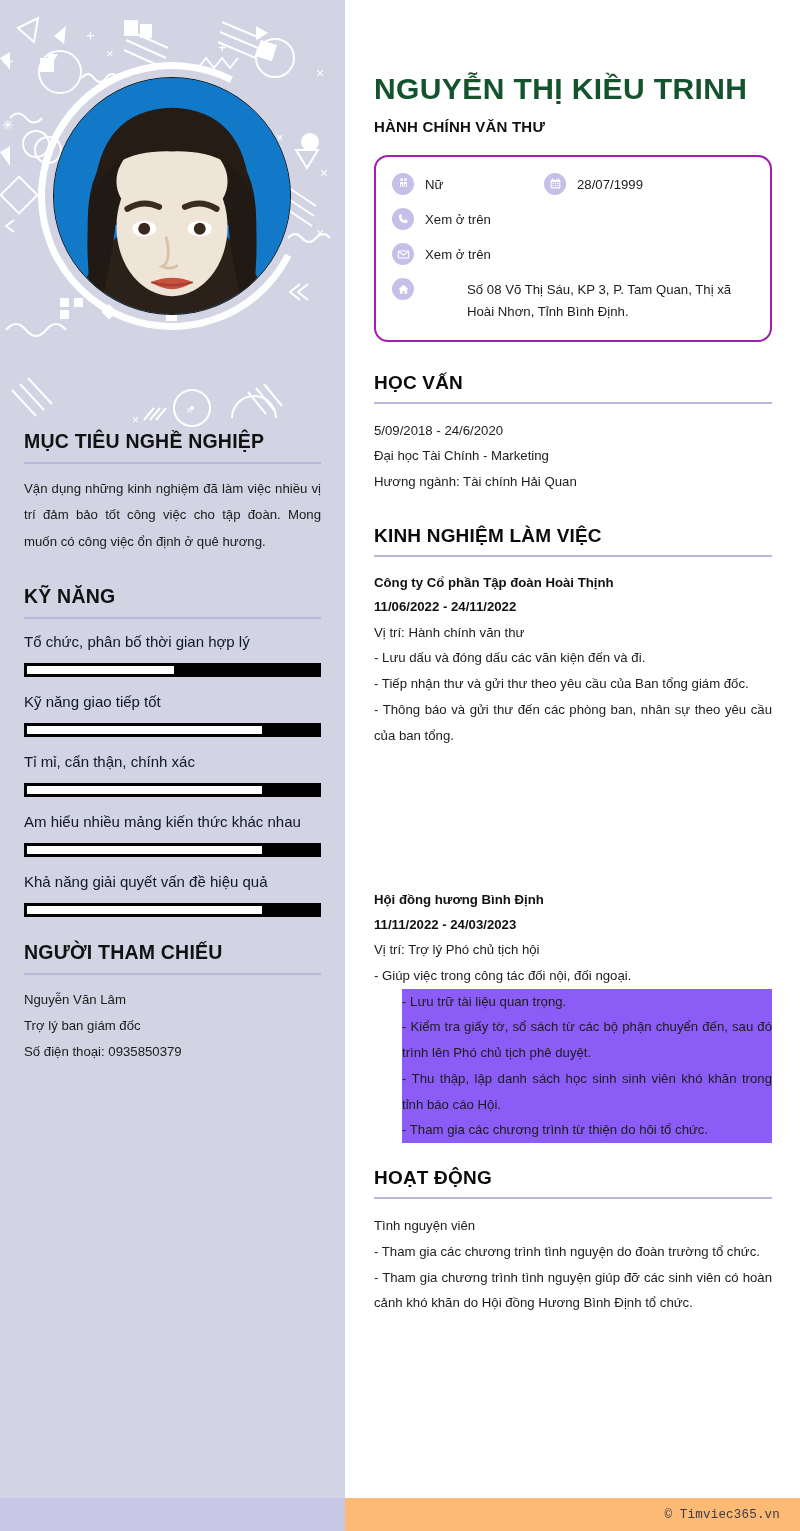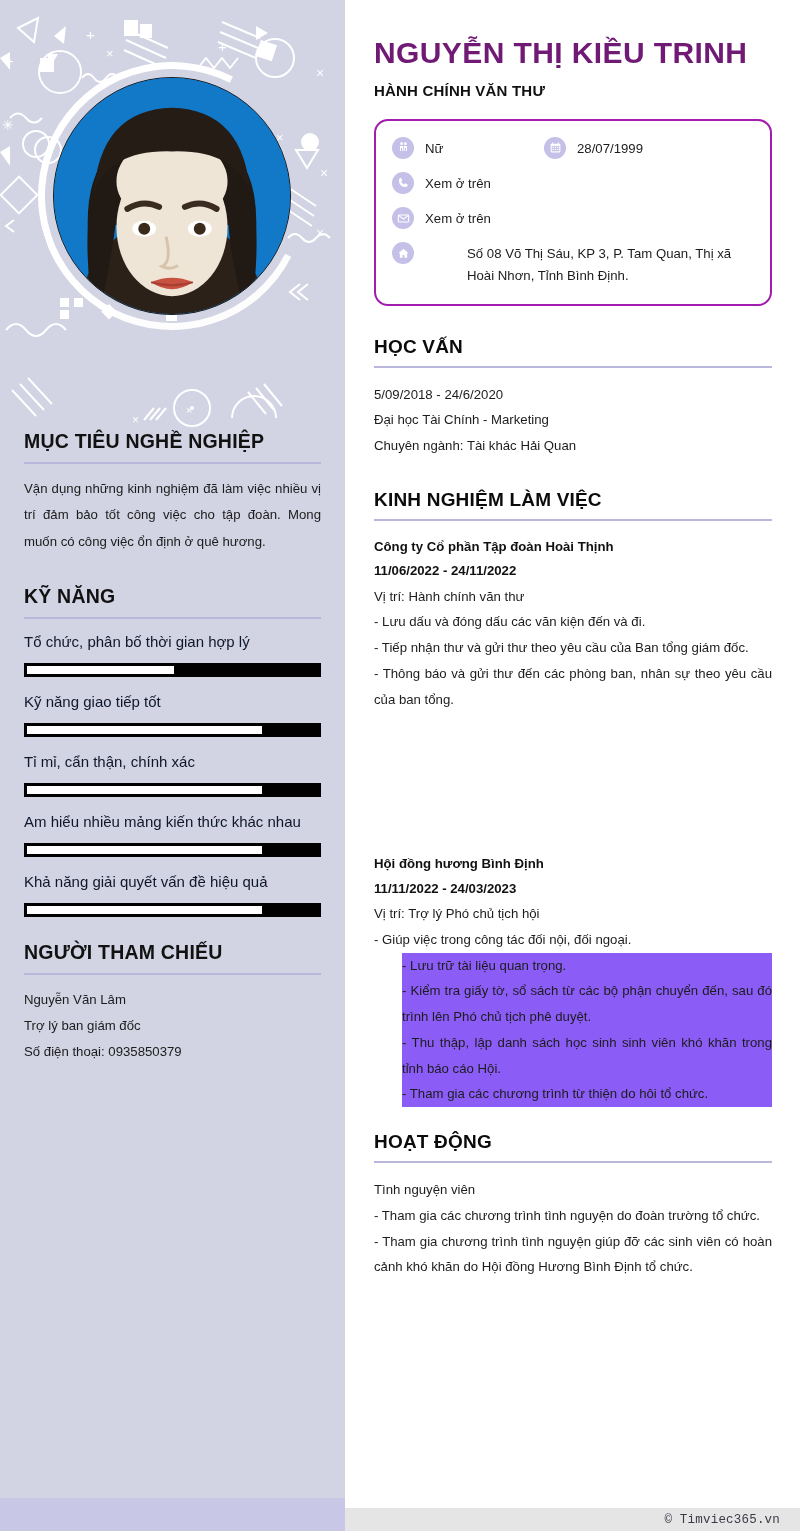--- a/index.html
+++ b/index.html
@@ -89,26 +89,26 @@
 
   
   .main {
     position: absolute;
     left: 345px; top: 0;
     width: 455px; height: 1531px;
     background: #ffffff;
     padding: 0 28px 0 29px;
   }
   .name {
-    margin-top: 34px;
+    margin-top: 70px;
     font-size: 30px;
     line-height: 1.26;
     font-weight: 700;
     letter-spacing: .4px;
-    color: #701a75;
+    color: #14532d;
     text-transform: uppercase;
   }
   .job-title {
     margin-top: 10px;
     font-size: 15px;
     font-weight: 700;
     letter-spacing: .2px;
     color: #111;
     text-transform: uppercase;
   }
@@ -145,22 +145,22 @@
   .main-rule { height: 2px; background: #b9b8dc; width: 100%; margin-bottom: 14px; }
   .m-line { font-size: 13.2px; color: #1c1c1c; line-height: 1.95; }
   .m-bold { font-size: 13.2px; color: #111; font-weight: 700; line-height: 1.85; }
   .m-para { font-size: 13.2px; color: #1c1c1c; line-height: 1.95; text-align: justify; }
   .m-para.hl { background: #8b5cf6; margin-left: 28px; }
   .sec { margin-top: 0; }
 
   .footer {
     position: absolute;
     left: 345px; bottom: 0;
-    width: 455px; height: 23px;
-    background: #e5e5e5;
+    width: 455px; height: 33px;
+    background: #fdba74;
     display: flex; align-items: center; justify-content: flex-end;
     padding-right: 20px;
   }
   .footer span {
     font-family: "Liberation Mono", "DejaVu Sans Mono", monospace;
     font-size: 12.5px;
     color: #3b3b46;
     letter-spacing: .2px;
   }
   .footer-left {
@@ -377,21 +377,21 @@
       </div>
     </section>
 
     <div class="gap-lg"></div>
 
     <section class="sec">
       <h2 class="main-h">HỌC VẤN</h2>
       <div class="main-rule"></div>
       <div class="m-line">5/09/2018 - 24/6/2020</div>
       <div class="m-line">Đại học Tài Chính - Marketing</div>
-      <div class="m-line">Chuyên ngành: Tài khác Hải Quan</div>
+      <div class="m-line">Hương ngành: Tài chính Hải Quan</div>
     </section>
 
     <div class="gap-lg"></div>
 
     <section class="sec">
       <h2 class="main-h">KINH NGHIỆM LÀM VIỆC</h2>
       <div class="main-rule"></div>
       <div id="jobs-list">
           <div>
             <div class="m-bold">Công ty Cổ phần Tập đoàn Hoài Thịnh</div>

